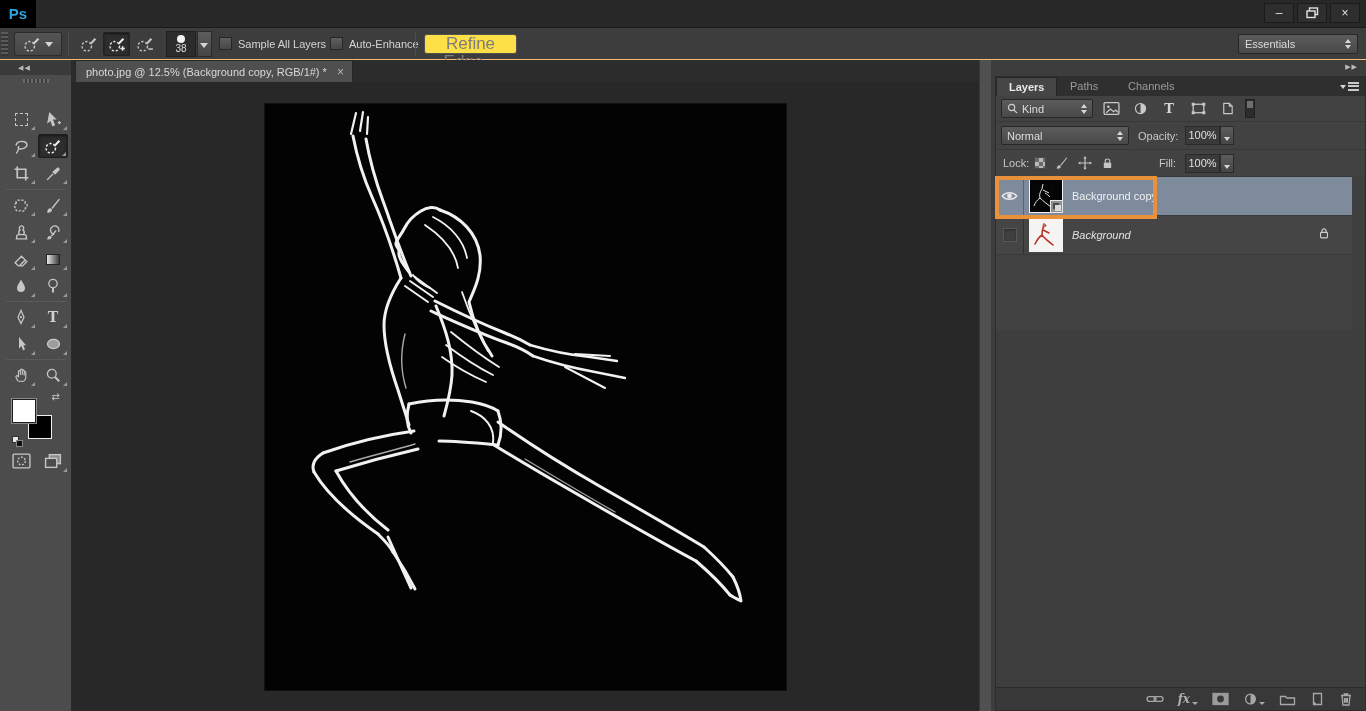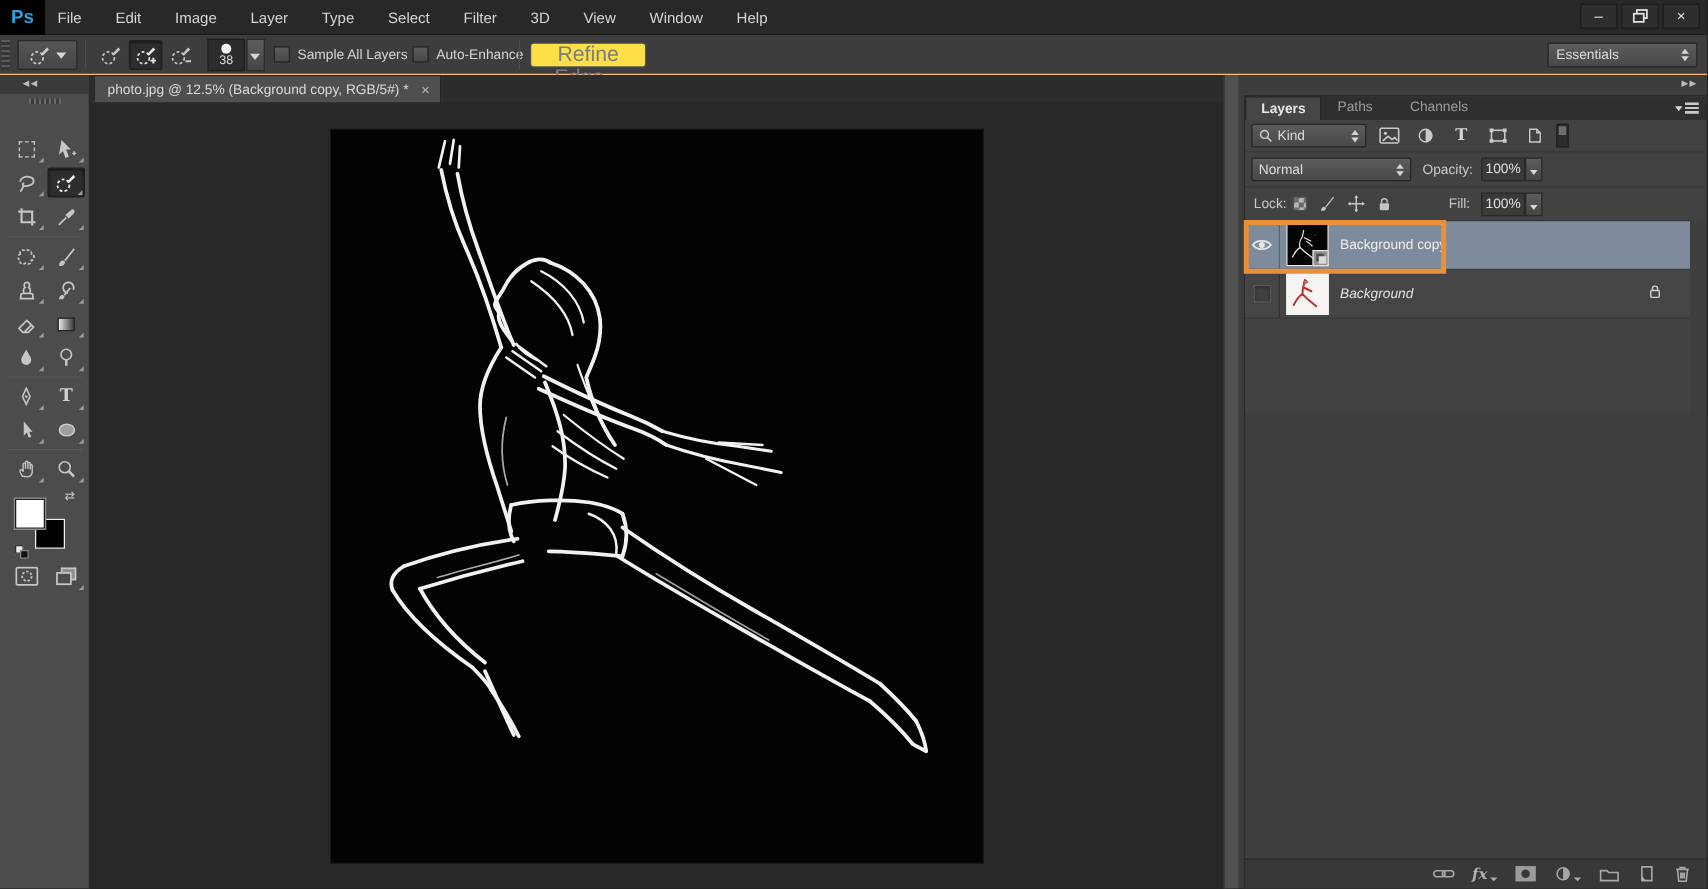--- a/index.html
+++ b/index.html
@@ -132,33 +132,20 @@
 
   .gutter-right { position:absolute; right:0; top:99px; width:13px; height:155px; background:#3f3f3f; }
 </style>
 </head>
 <body>
 
 <div class="app">
 
   <div class="menubar">
     <div class="ps-logo">Ps</div>
-    <div class="menu-items">
-      <span class="menu-item">File</span>
-      <span class="menu-item">Edit</span>
-      <span class="menu-item">Image</span>
-      <span class="menu-item">Layer</span>
-      <span class="menu-item">Type</span>
-      <span class="menu-item">Select</span>
-      <span class="menu-item">Filter</span>
-      <span class="menu-item">3D</span>
-      <span class="menu-item">View</span>
-      <span class="menu-item">Window</span>
-      <span class="menu-item">Help</span>
-    </div>
     <div class="win-controls">
       <span class="win-btn">–</span>
       <span class="win-btn"><svg width="13" height="12" viewBox="0 0 13 12">
             <rect x="3.5" y="1" width="8" height="6.5" fill="none" stroke="#e2e2e2" stroke-width="1.4"></rect>
             <rect x="1" y="4" width="8" height="6.5" fill="#2e2e2e" stroke="#e2e2e2" stroke-width="1.4"></rect>
           </svg></span>
       <span class="win-btn">×</span>
     </div>
   </div>
 
@@ -366,21 +353,21 @@
           <svg width="18" height="16" viewBox="0 0 17 15">
             <rect x="5" y="1.5" width="10.5" height="8.5" fill="#8d8d8d"></rect>
             <rect x="1.5" y="5" width="10.5" height="8.5" fill="#4c4c4c"></rect>
           </svg>
         </div>
     </div>
   </div>
 
   <div class="tabbar">
     <div class="doc-tab">
-      <span class="doc-tab-title">photo.jpg @ 12.5% (Background copy, RGB/5#) *</span>
+      <span class="doc-tab-title">photo.jpg @ 12.5% (Background copy, RGB/1#) *</span>
       <span class="doc-tab-close">×</span>
     </div>
   </div>
 
   <div class="docwell">
     <div class="canvas">
       <svg width="521" height="586" viewBox="0 0 521 586">
         <g fill="none" stroke="#f1f1f1" stroke-width="3" stroke-linecap="round" stroke-linejoin="round">
 
           <path d="M86,30 L91,9 M95,27 L98,8 M102,30 L103,13" stroke-width="2.2"></path>

